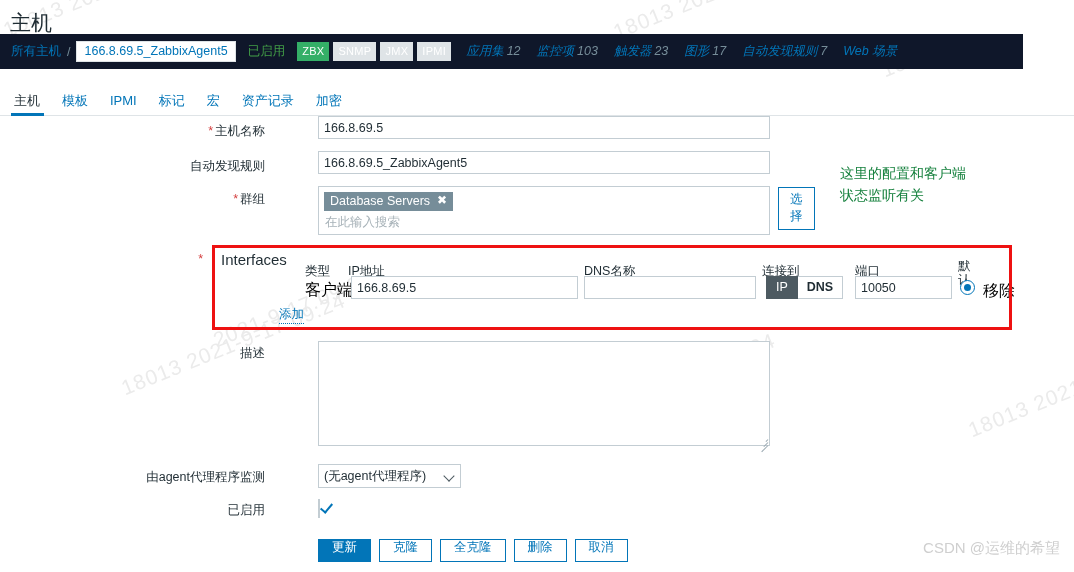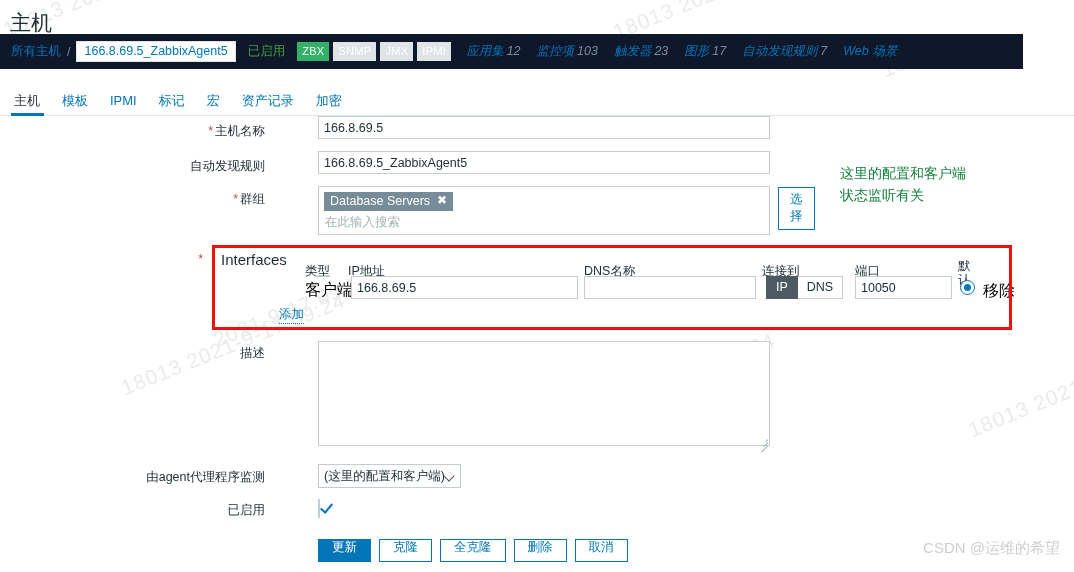--- a/index.html
+++ b/index.html
@@ -208,21 +208,21 @@
     border: 1px solid #c3cdd3;
     font-size: 12.5px;
     height: 23px;
     line-height: 21px;
     padding: 0 9px;
     cursor: pointer;
     background: #ffffff;
     color: #1f2c33;
   }
   .seg div.on { background: #4d5a61; border-color: #4d5a61; color: #ffffff; }
-  .seg div + div { border-left: none; }
+  .seg div + div { border-left: none; font-weight: bold; }
   .radio {
     width: 15px; height: 15px;
     border-radius: 50%;
     border: 1px solid #0275b8;
     background: #ffffff;
     display: inline-block;
     position: relative;
     cursor: pointer;
   }
   .radio::after {
@@ -456,21 +456,21 @@
           <i style="top:5px; width:6px;"></i>
           <i style="top:2px; width:3px;"></i>
         </span>
       </div>
     </div>
 
     <div class="row" style="margin-bottom:12px;">
       <div class="lbl" style="padding-top:5px;">由agent代理程序监测</div>
       <div class="ctl">
         <div class="sel">
-          <span>(这里的配置和客户端)</span>
+          <span>(无agent代理程序)</span>
           <span class="chev"></span>
         </div>
       </div>
     </div>
 
     <div class="row" style="margin-bottom:20px;">
       <div class="lbl" style="padding-top:2px;">已启用</div>
       <div class="ctl">
         <span class="chk"></span>
       </div>

